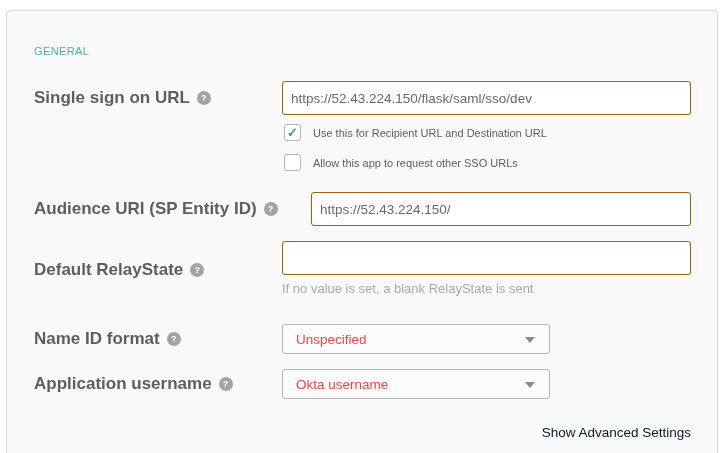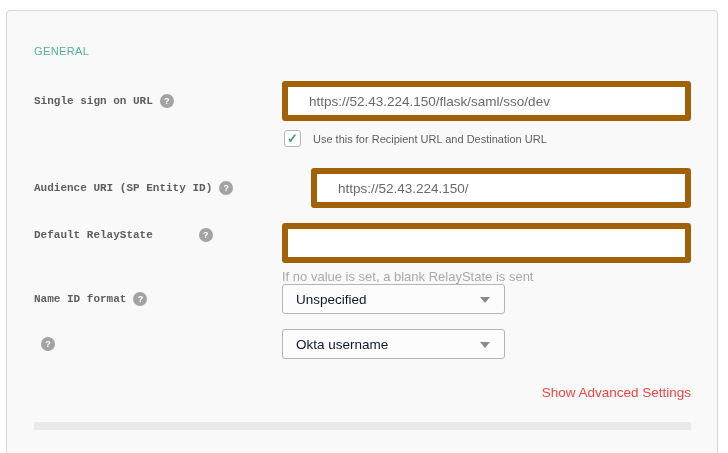--- a/index.html
+++ b/index.html
@@ -10,59 +10,59 @@
     background:#f9f9f9; border:1px solid #d8d8d8; border-radius:4px;
     padding:34px 0 0 27px;
   }
   .content { width:657px; }
   .section-title {
     font-size:11px; color:#4fb294; letter-spacing:0.4px; font-weight:400;
     margin-bottom:24px;
   }
   .row { display:flex; align-items:center; }
   .label-col { width:248px; display:flex; align-items:center; flex-shrink:0; }
-  .field-label { font-size:11px; font-weight:bold; color:#5e5e5e;font-family:Liberation Mono, monospace; }
+  .field-label { font-size:17px; font-weight:bold; color:#5e5e5e; }
   .help-icon {
     display:inline-block; width:14px; height:14px; border-radius:50%;
     background:#a3a3a3; color:#ffffff; font-size:9px; font-weight:bold;
     text-align:center; line-height:14px; margin-left:7px; cursor:pointer;
   }
   .text-input {
-    width:409px; height:40px; background:#ffffff; border:6px solid #a16207;
-    border-radius:3px; padding:0 21px; font-size:13.5px; color:#696969;
+    width:409px; height:34px; background:#ffffff; border:1px solid #a16207;
+    border-radius:3px; padding:0 8px; font-size:13.5px; color:#696969;
     font-family:"Liberation Sans", sans-serif; outline:none;
   }
   .cb-row { display:flex; align-items:center; margin-left:250px; cursor:pointer; }
   .cb-box {
     width:17px; height:17px; background:#ffffff; border:1px solid #b5b5b5;
     border-radius:3px; display:flex; align-items:center; justify-content:center;
     flex-shrink:0;
   }
   .cb-check { color:#44a06c; font-size:13px; font-weight:bold; line-height:1; }
   .cb-label { font-size:11px; color:#5e5e5e; margin-left:12px; }
   .hint { font-size:13px; color:#a9a9a9; margin-top:6px; }
   .select-box {
-    position:relative; width:223px; height:30px; background:#fcfcfc;
+    position:relative; width:268px; height:30px; background:#fcfcfc;
     border:1px solid #b5b5b5; border-radius:3px; display:flex; align-items:center;
-    padding:0 13px; font-size:13.5px; color:#0f172a; cursor:pointer;
+    padding:0 13px; font-size:13.5px; color:#ef4444; cursor:pointer;
   }
   .select-arrow {
     position:absolute; right:14px; top:12px; width:0; height:0;
     border-left:5px solid transparent; border-right:5px solid transparent;
     border-top:6px solid #8a8a8a;
   }
   .link-row { width:657px; text-align:right; }
-  .adv-link { font-size:13.5px; color:#ef4444; text-decoration:none; cursor:pointer; }
+  .adv-link { font-size:13.5px; color:#0f172a; text-decoration:none; cursor:pointer; }
   .divider { width:657px; height:8px; background:#e9e9e9; border-radius:2px 2px 0 0; }
   
   .mt-cb1 { margin-top:9px; }
   .mt-cb2 { margin-top:13px; }
   .mt-row2 { margin-top:21px;gap:29px; }
   .mt-row3 { margin-top:15px; }
-  .mt-row4 { }
+  .mt-row4 { margin-top:28px; }
   .mt-row5 { margin-top:15px; }
   .mt-link { margin-top:24px; }
   .mt-div  { margin-top:21px; }
 </style>
 </head>
 <body>
 
 <div class="panel">
   <div class="content">
 
@@ -76,31 +76,35 @@
       <input class="text-input" type="text" value="https://52.43.224.150/flask/saml/sso/dev" style="">
     </div>
 
     <div class="cb-row mt-cb1">
       <span class="cb-box">
         <span class="cb-check">✓</span>
       </span>
       <span class="cb-label">Use this for Recipient URL and Destination URL</span>
     </div>
 
+    <div class="cb-row mt-cb2">
+      <span class="cb-box"></span>
+      <span class="cb-label">Allow this app to request other SSO URLs</span>
+    </div>
 
     <div class="row mt-row2">
       <div class="label-col">
         <span class="field-label">Audience URI (SP Entity ID)</span>
         <span class="help-icon">?</span>
       </div>
       <input class="text-input" type="text" value="https://52.43.224.150/" style="">
     </div>
 
     <div class="row mt-row3" style="align-items:flex-start;">
-      <div class="label-col" style="margin-top:5px;gap:39px;">
+      <div class="label-col" style="margin-top:19px;">
         <span class="field-label">Default RelayState</span>
         <span class="help-icon">?</span>
       </div>
       <div>
         <input class="text-input" type="text" value="" style="">
         <div class="hint">If no value is set, a blank RelayState is sent</div>
       </div>
     </div>
 
     <div class="row mt-row4">
@@ -109,20 +113,21 @@
         <span class="help-icon">?</span>
       </div>
       <div class="select-box">
         <span>Unspecified</span>
         <span class="select-arrow"></span>
       </div>
     </div>
 
     <div class="row mt-row5">
       <div class="label-col">
+        <span class="field-label">Application username</span>
         <span class="help-icon">?</span>
       </div>
       <div class="select-box">
         <span>Okta username</span>
         <span class="select-arrow"></span>
       </div>
     </div>
 
     <div class="link-row mt-link">
       <a class="adv-link" href="#">Show Advanced Settings</a>

